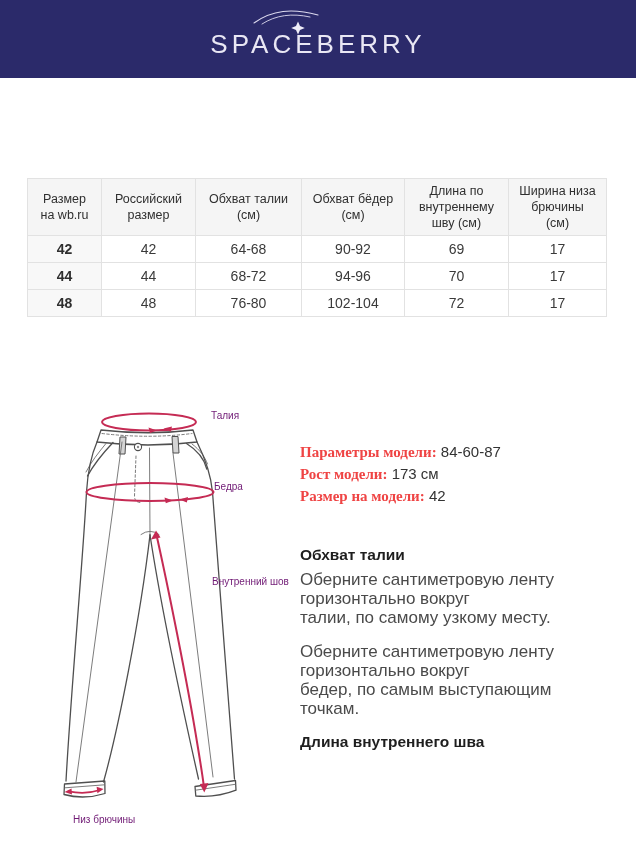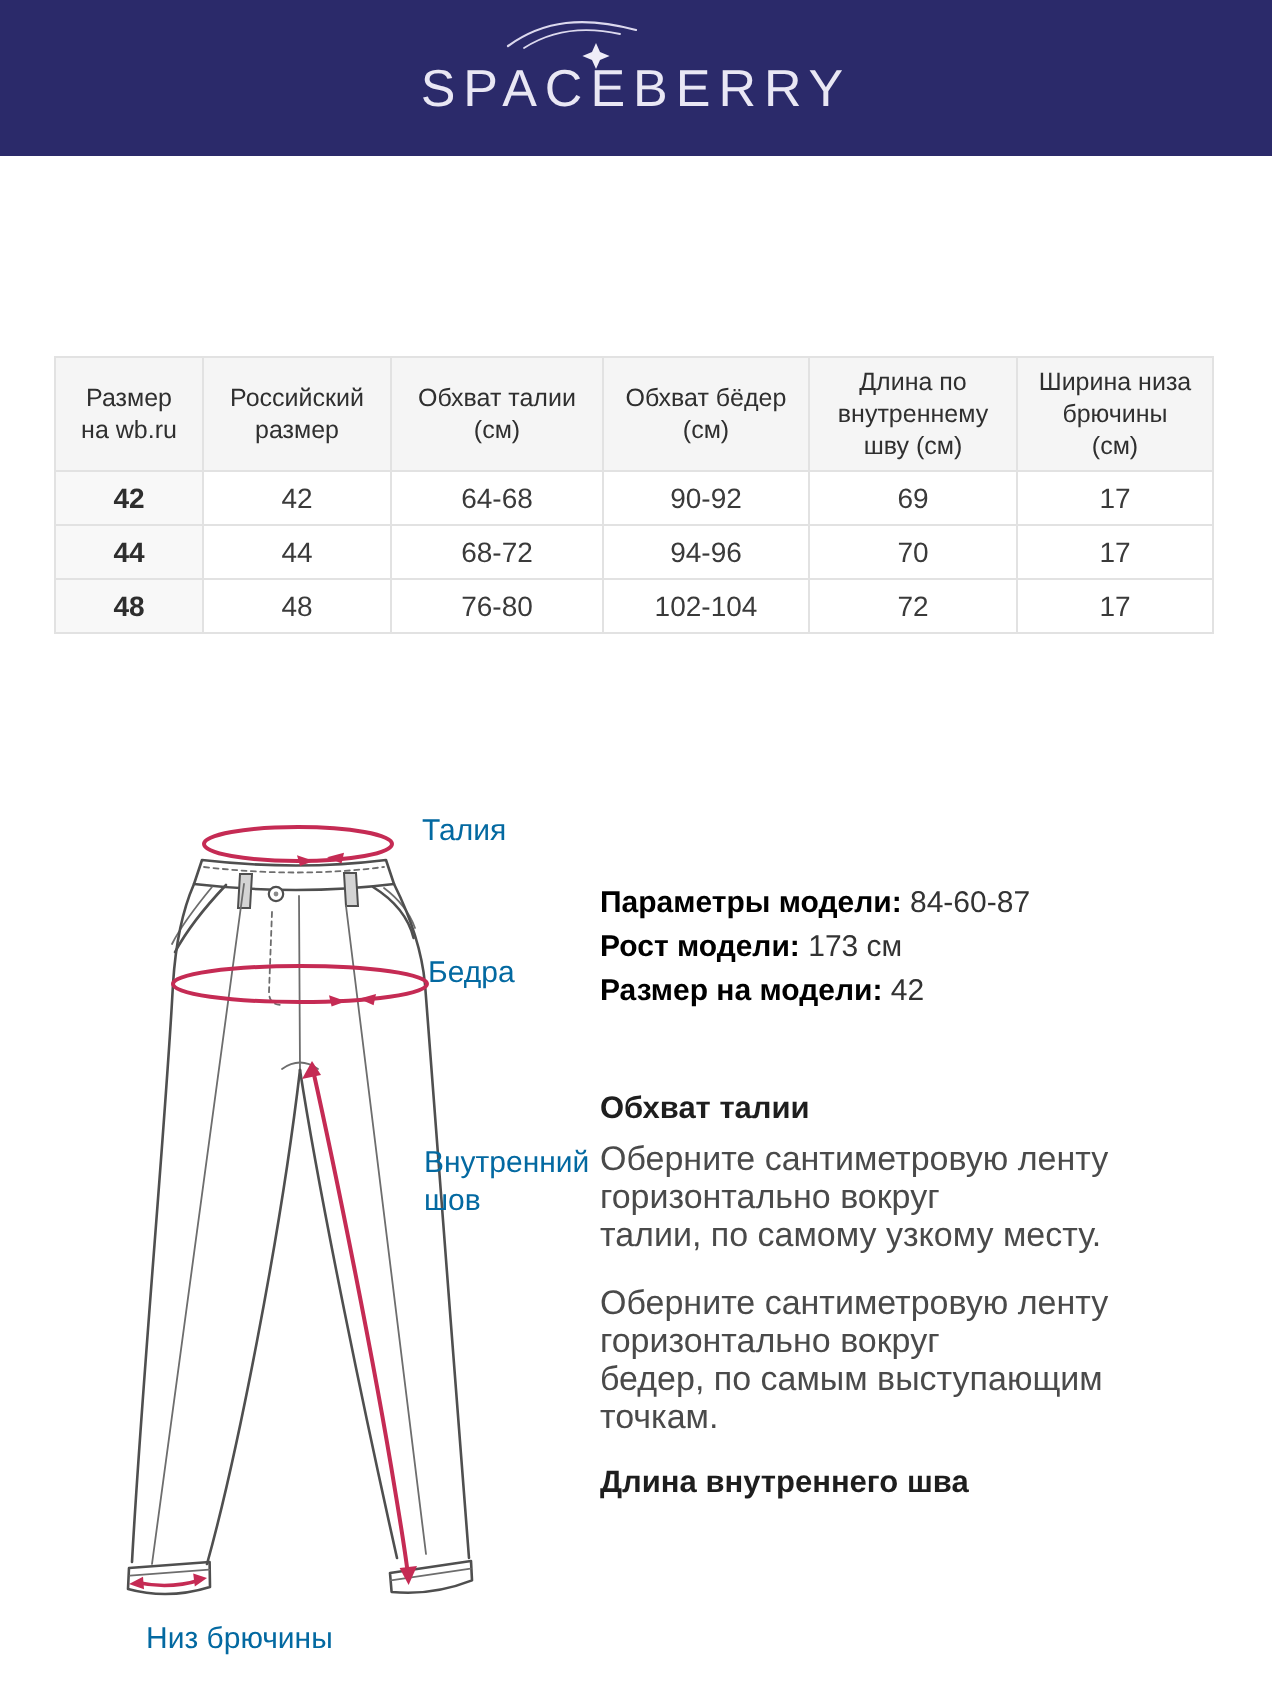--- a/index.html
+++ b/index.html
@@ -33,31 +33,31 @@
     height:57px; line-height:16px; padding:4px 3px; white-space:pre-line;
   }
   .size-table td {
     font-size:14px; color:#3a3a3a; height:27px; padding:0 2px; background:#ffffff;
   }
   .size-table td.col-first { font-weight:700; background:#f8f8f8; color:#2e2e2e; }
 
   
   .pants-svg { position:absolute; left:40px; top:390px; width:240px; height:450px; }
   .diagram-label {
-    position:absolute; font-size:15px; color:#0369a1; line-height:18px;
+    position:absolute; font-size:10px; color:#701a75; line-height:18px;
   }
   .lbl-waist  { left:211px; top:407px; }
   .lbl-hips   { left:214px; top:478px; }
   .lbl-inseam { left:173px; top:572px; width:92px; line-height:19px;margin-left:39px; }
   .lbl-hem    { left:73px;  top:811px; }
 
   
   .model-info { position:absolute; left:300px; top:441px; width:320px; }
   .model-line { font-size:15px; line-height:22px; color:#333333; }
-  .model-line .lab { font-weight:700; color:#000000; }
+  .model-line .lab { font-weight:700; color:#ef4444;font-family:Liberation Serif, serif; }
 
   .measure-guide { position:absolute; left:300px; top:546px; width:312px; }
   .guide-section { margin:0 0 15px 0; }
   .guide-title {
     font-size:15.5px; font-weight:700; color:#1e1e1e;
     margin:0 0 7px 0; line-height:17px;
   }
   .guide-text {
     font-size:17px; color:#4a4a4a; line-height:19px; margin:0;
     white-space:pre-line;

